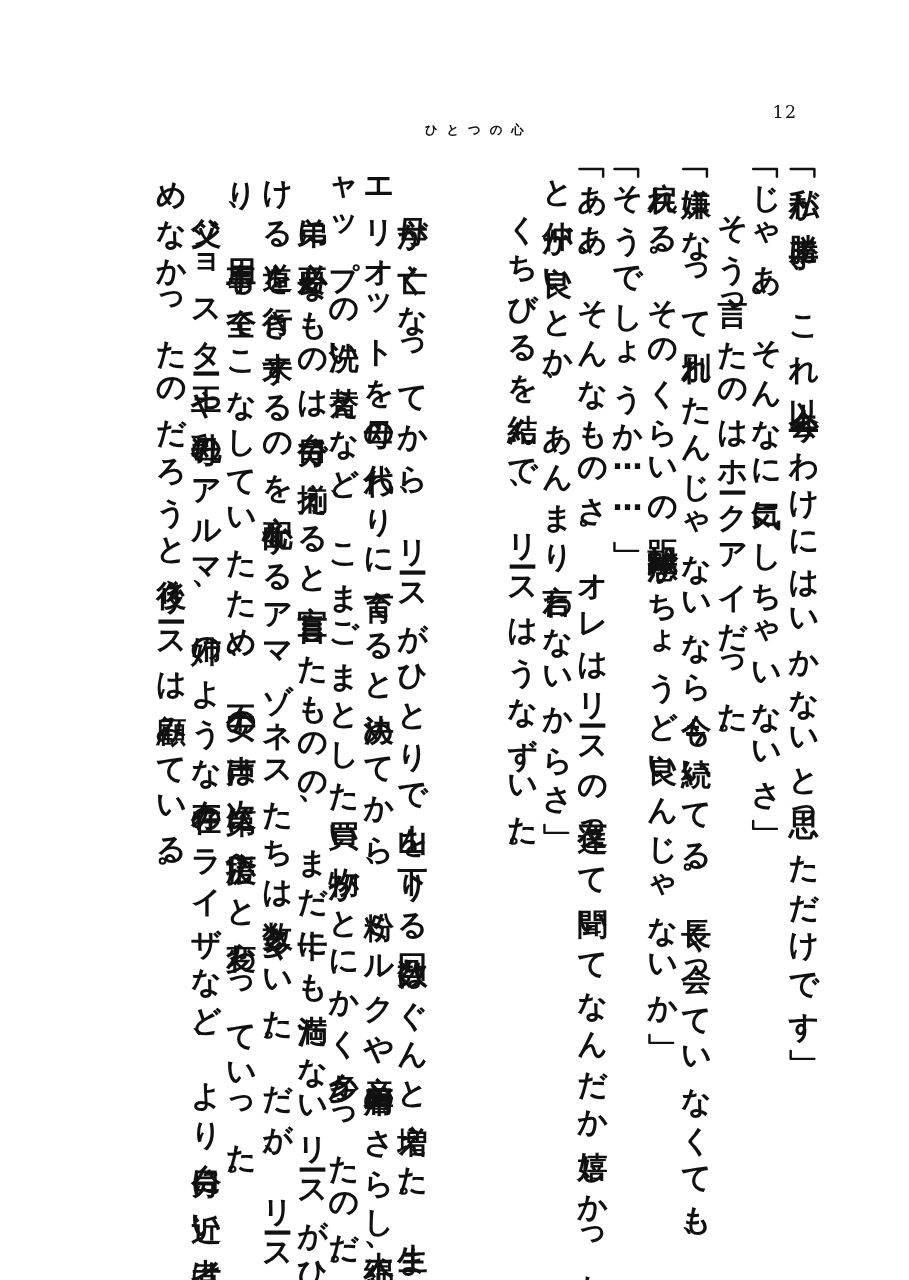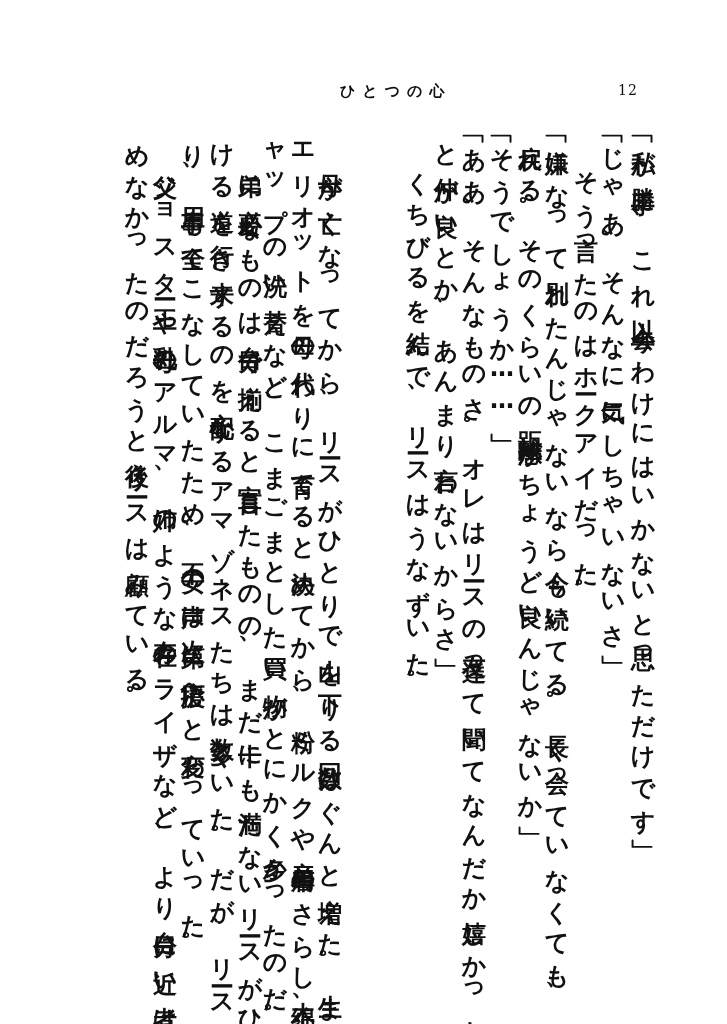--- a/index.html
+++ b/index.html
@@ -1,17 +1,17 @@
 <!DOCTYPE html>
 <html><head>
 <meta charset="utf-8">
 <style>
   html, body { margin:0; padding:0; background:#ffffff; }
   body { width:727px; height:1024px; position:relative; overflow:hidden; font-family:"DejaVu Serif", serif; color:#111; }
-  .header-title { position:absolute; left:340px; top:82px; font-size:15px; font-weight:bold; letter-spacing:7px; font-family:Liberation Mono, monospace; }
+  .header-title { position:absolute; left:340px; top:97px; font-size:10px; font-weight:bold; letter-spacing:7px; font-family:Liberation Mono, monospace; }
   .page-number { position:absolute; left:618px; top:82px; font-size:14px; font-weight:normal; font-family:"DejaVu Serif", serif; letter-spacing:1px; }
   .col { position:absolute; top:127px; width:28px; writing-mode:vertical-rl; text-orientation:upright; font-size:24px; line-height:28px; letter-spacing:4.3px; white-space:nowrap; font-family:"DejaVu Sans", sans-serif; font-weight:bold; transform-origin:top; }
 </style>
 </head>
 <body>
 
 <div>
   <div class="header-title">ひとつの心</div>
   <div class="page-number">12</div>
 

